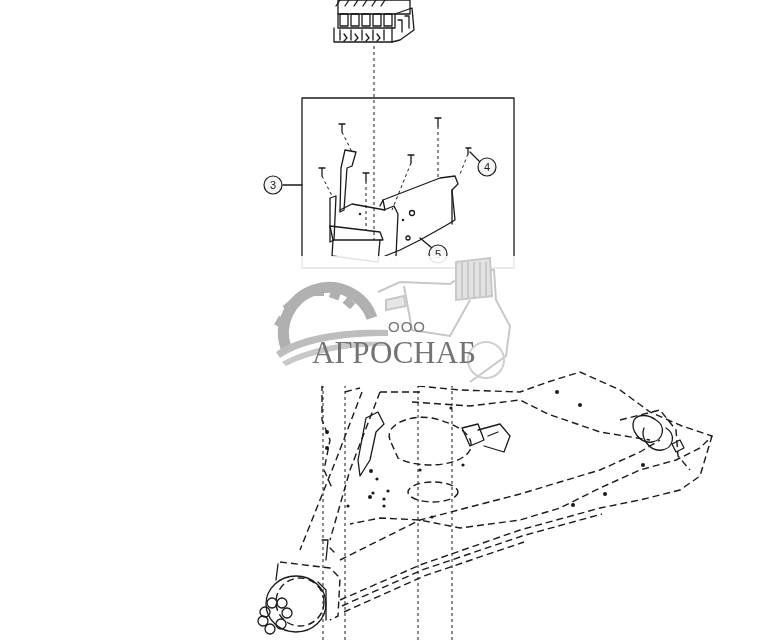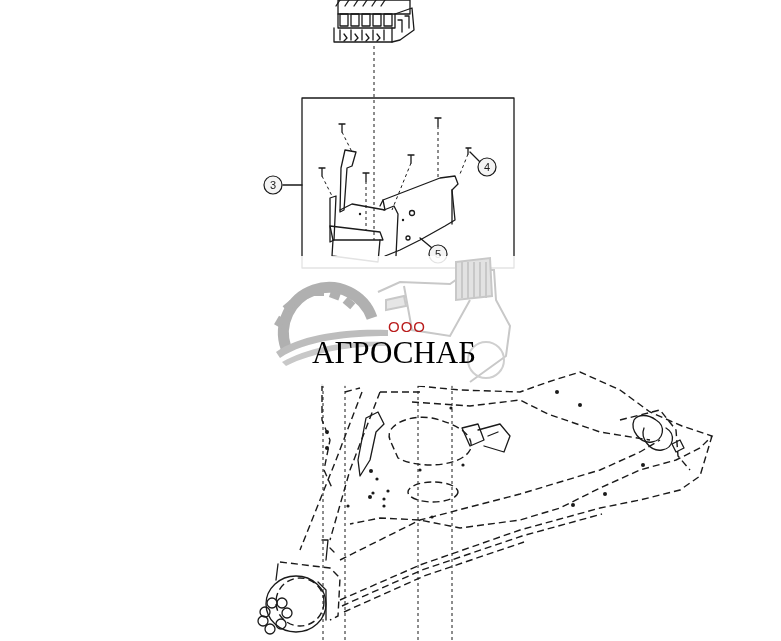--- a/index.html
+++ b/index.html
@@ -6,22 +6,22 @@
   body { width: 781px; height: 641px; position: relative; overflow: hidden; font-family: "Liberation Sans", sans-serif; }
   .canvas { position: absolute; left: 0; top: 0; width: 781px; height: 641px; }
   svg { position: absolute; left: 0; top: 0; }
   .ln { fill: none; stroke: #1a1a1a; stroke-width: 1.3; stroke-linecap: round; stroke-linejoin: round; }
   .dash { fill: none; stroke: #1a1a1a; stroke-width: 1.4; stroke-dasharray: 7 4; stroke-linecap: butt; }
   .dashd { fill: none; stroke: #1a1a1a; stroke-width: 1; stroke-dasharray: 3 3; }
   .dot { fill: #1a1a1a; }
   .callout-circle { fill: #f4f4f4; stroke: #1a1a1a; stroke-width: 1.2; }
   .callout-text { font-family: "Liberation Sans", sans-serif; font-size: 11px; fill: #1a1a1a; text-anchor: middle; dominant-baseline: central; }
   .wm-band { position: absolute; left: 245px; top: 256px; width: 290px; height: 130px; background: rgba(255,255,255,0.88); }
-  .wm-ooo { position: absolute; left: 388px; top: 318px; font-family: "Liberation Sans", sans-serif; font-size: 15px; color: #b91c1c; letter-spacing: 1px; }
-  .wm-name { position: absolute; left: 312px; top: 335px; font-family: "Liberation Serif", serif; font-size: 31px; color: #000000; letter-spacing: 0px; }
+  .wm-ooo { position: absolute; left: 388px; top: 318px; font-family: "Liberation Sans", sans-serif; font-size: 15px; color: #737373; letter-spacing: 1px; }
+  .wm-name { position: absolute; left: 312px; top: 335px; font-family: "Liberation Serif", serif; font-size: 31px; color: #737373; letter-spacing: 0px; }
 </style>
 </head>
 <body>
 
 <div class="canvas">
 
   <svg width="781" height="641" viewBox="0 0 781 641">
 
     <g>
       <rect x="338" y="0" width="72" height="14" class="ln" fill="#333"></rect>

